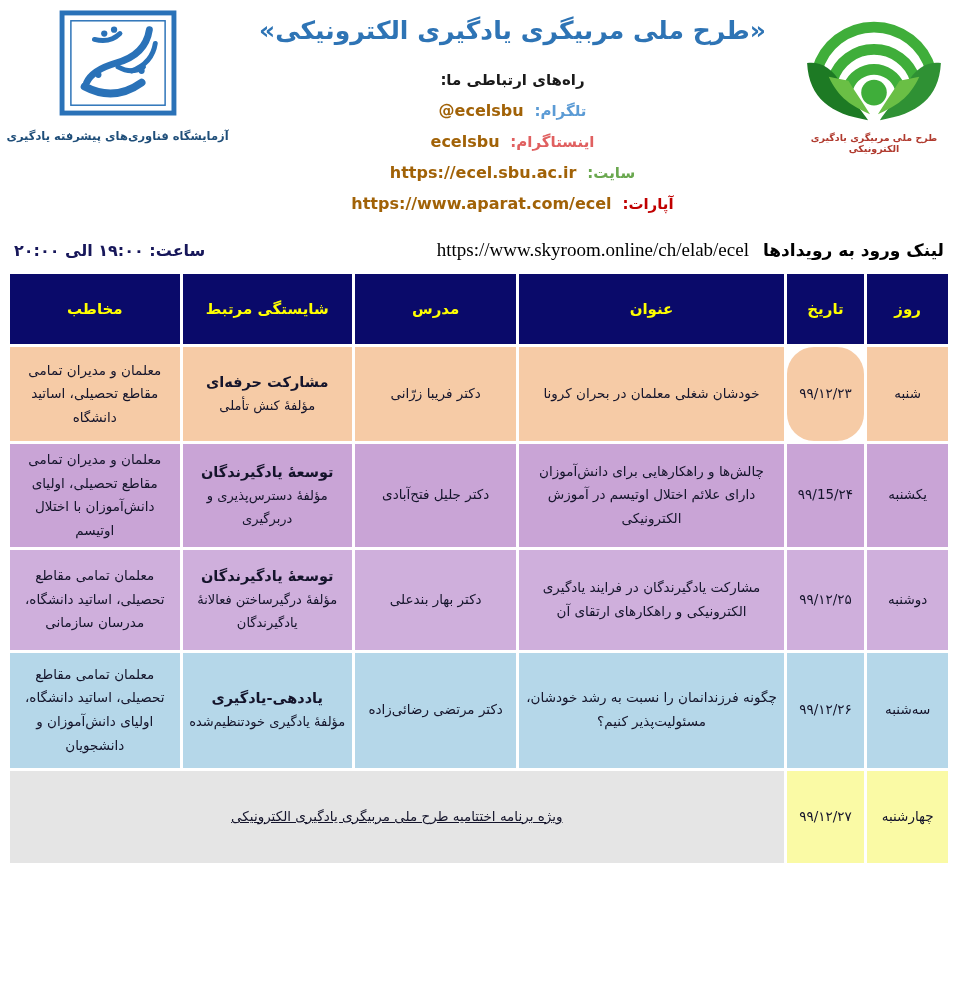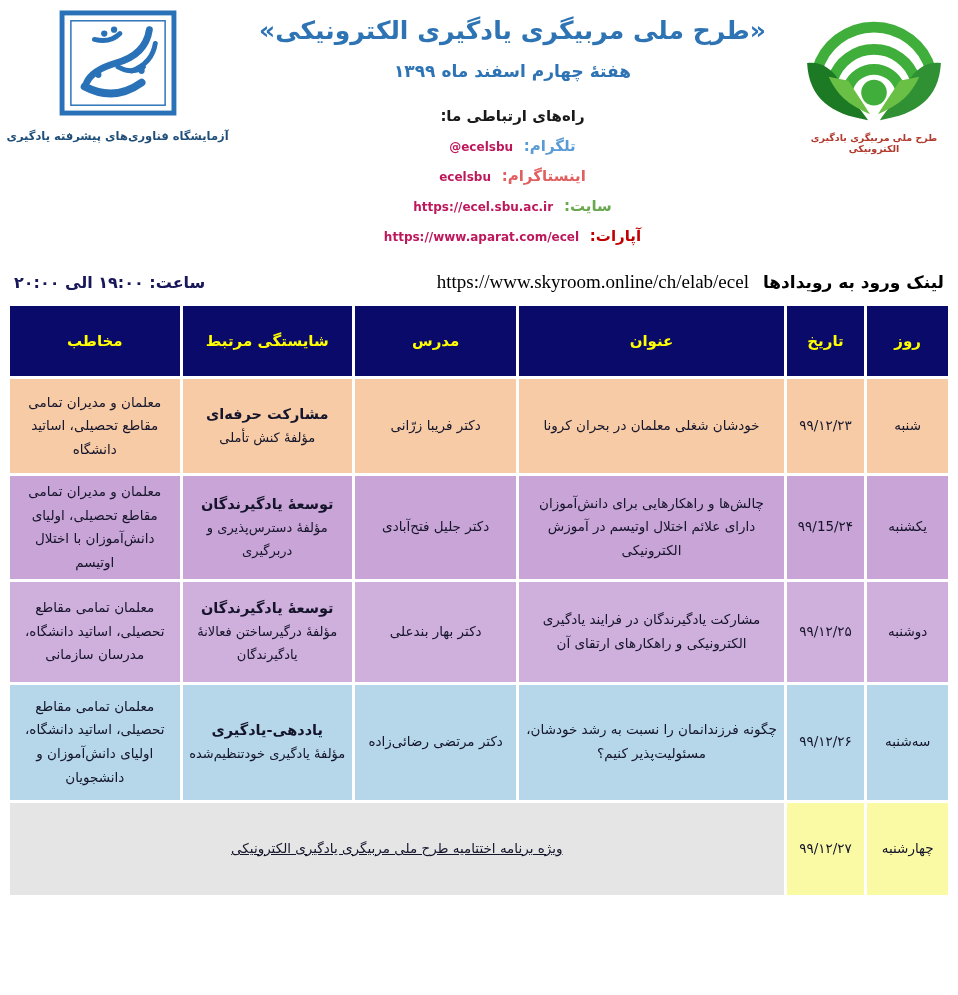--- a/index.html
+++ b/index.html
@@ -10,21 +10,21 @@
   .top-header { display:flex; direction:ltr; align-items:flex-start; padding-top:6px; }
   .logo-block-left { width:235px; flex:0 0 auto; text-align:center; padding-top:4px; }
   .sbu-logo { display:inline-block; }
   .sbu-caption { margin-top:6px; color:#1f4e79; font-weight:bold; font-size:11.5px; line-height:1.9; direction:rtl; }
   .center-block { flex:1 1 auto; text-align:center; direction:rtl; }
   .main-title { color:#2e74b5; font-weight:bold; font-size:25px; margin-top:10px; }
   .sub-title { color:#2e74b5; font-weight:bold; font-size:17px; margin-top:16px; }
   .contact-heading { color:#1a1a1a; font-weight:bold; font-size:15px; margin-top:26px; }
   .contact-line { margin-top:12px; font-size:15px; }
   .contact-label { font-weight:bold; }
-  .contact-value { font-weight:bold; color:#be185d; direction:ltr; unicode-bidi:embed; display:inline-block; margin-right:6px; font-size:12px; }
+  .contact-value { font-weight:bold; color:#a16207; direction:ltr; unicode-bidi:embed; display:inline-block; margin-right:6px; font-size:16px; }
   .logo-block-right { width:168px; flex:0 0 auto; text-align:center; padding-top:2px; }
   .ecel-caption { color:#b03a2e; font-weight:bold; font-size:9.5px; margin-top:-2px; }
 
   
   .link-bar { display:flex; align-items:baseline; justify-content:space-between; margin:26px 14px 0 14px; }
   .link-group { display:flex; align-items:baseline; gap:14px; }
   .link-label { font-weight:bold; font-size:17px; color:#000000; }
   .link-url { font-family:"Liberation Serif", serif; font-weight:normal; font-size:19px; color:#000000; direction:ltr; unicode-bidi:embed; }
   .time-text { font-weight:bold; font-size:16px; color:#17175a; }
 
@@ -67,21 +67,20 @@
             <circle cx="40" cy="66" r="3.2"></circle>
         </g>
       </svg>
       <div class="sbu-caption">
         <div>آزمایشگاه فناوری‌های پیشرفته یادگیری</div>
       </div>
     </div>
 
     <div class="center-block">
       <div class="main-title">«طرح ملی مربیگری یادگیری الکترونیکی»</div>
-      <div class="sub-title">هفتهٔ چهارم اسفند ماه ۱۳۹۹</div>
       <div class="contact-heading">راه‌های ارتباطی ما:</div>
 
       <div class="contact-line">
         <span class="contact-label" style="color: rgb(91, 155, 213);">تلگرام:</span>
         <span class="contact-value">@ecelsbu</span>
       </div>
       <div class="contact-line">
         <span class="contact-label" style="color: rgb(224, 96, 96);">اینستاگرام:</span>
         <span class="contact-value">ecelsbu</span>
       </div>
@@ -135,21 +134,21 @@
         <th>تاریخ</th>
         <th>عنوان</th>
         <th>مدرس</th>
         <th>شایستگی مرتبط</th>
         <th>مخاطب</th>
       </tr>
     </thead>
     <tbody>
       <tr class="row-1">
         <td class="cell-day" style="background-color: rgb(246, 203, 166);">شنبه</td>
-        <td class="cell-date" style="background-color: rgb(246, 203, 166);">۹۹/۱۲/۲۳</td>
+        <td class="cell-date" style="background-color: rgb(246, 203, 166); border-radius: 27px;">۹۹/۱۲/۲۳</td>
         <td style="background-color: rgb(246, 203, 166);">خودشان شغلی معلمان در بحران کرونا</td>
         <td style="background-color: rgb(246, 203, 166);">دکتر فریبا زرّانی</td>
         <td style="background-color: rgb(246, 203, 166);">
           <div class="comp-main">مشارکت حرفه‌ای</div>
           <div class="comp-sub">مؤلفهٔ کنش تأملی</div>
         </td>
         <td style="background-color: rgb(246, 203, 166);">معلمان و مدیران تمامی مقاطع تحصیلی، اساتید دانشگاه</td>
       </tr>
       <tr class="row-2">
         <td class="cell-day" style="background-color: rgb(201, 164, 214); margin-left: 19px;">یکشنبه</td>

